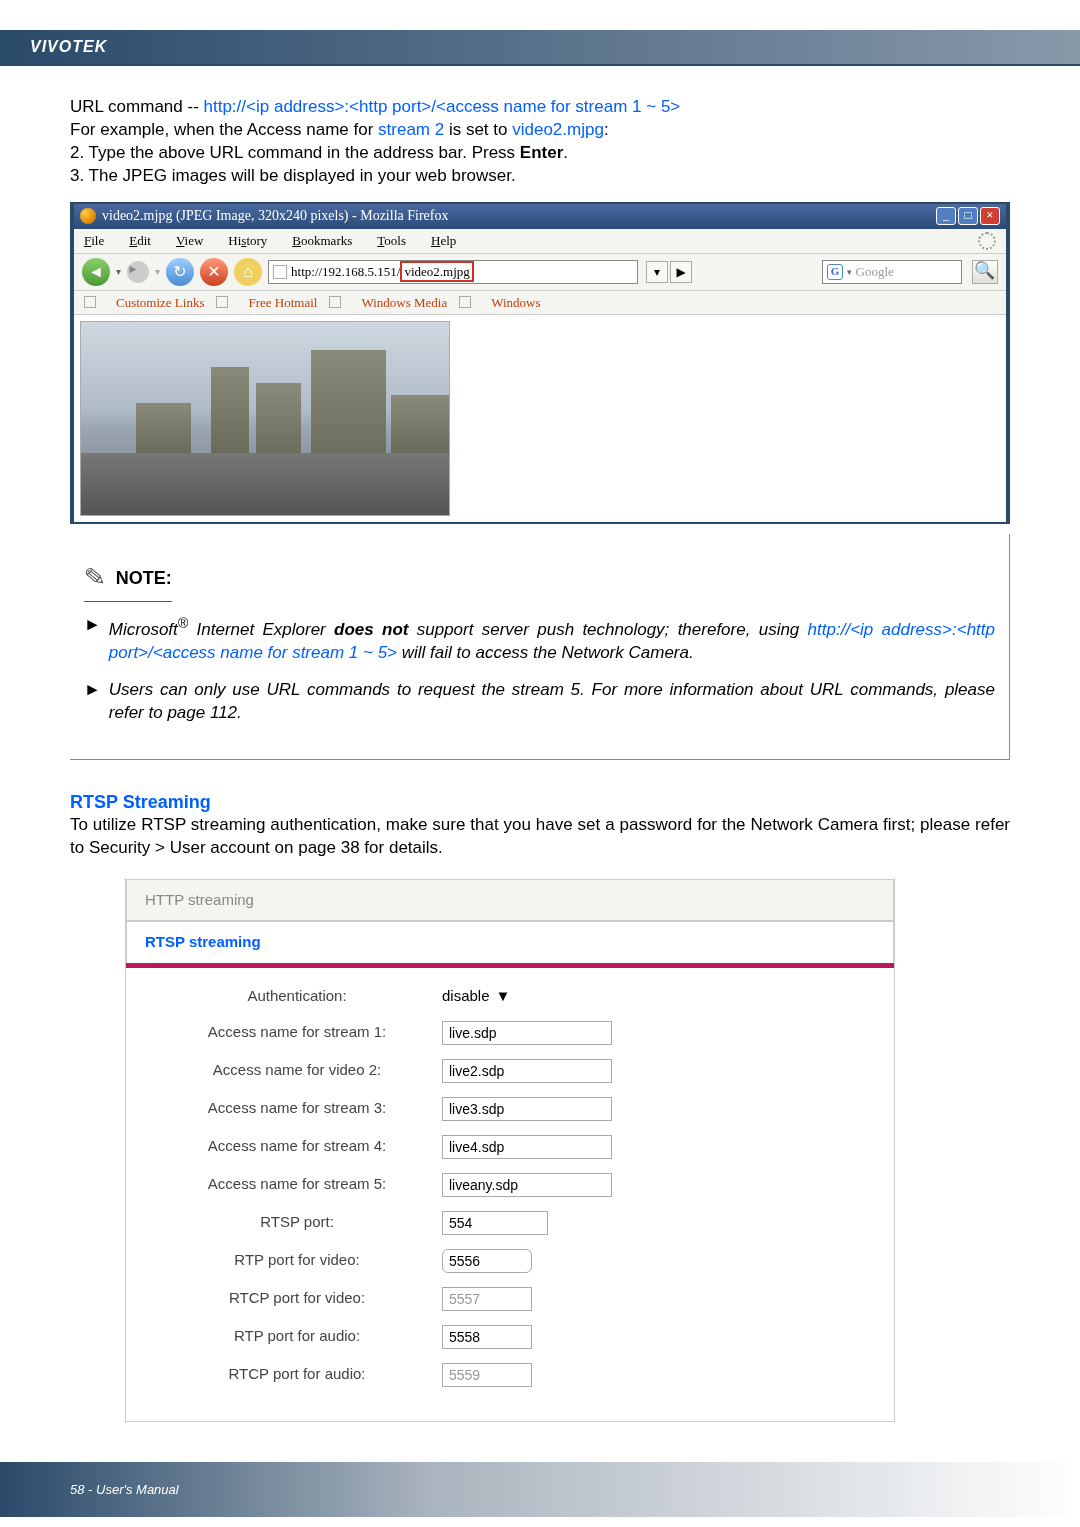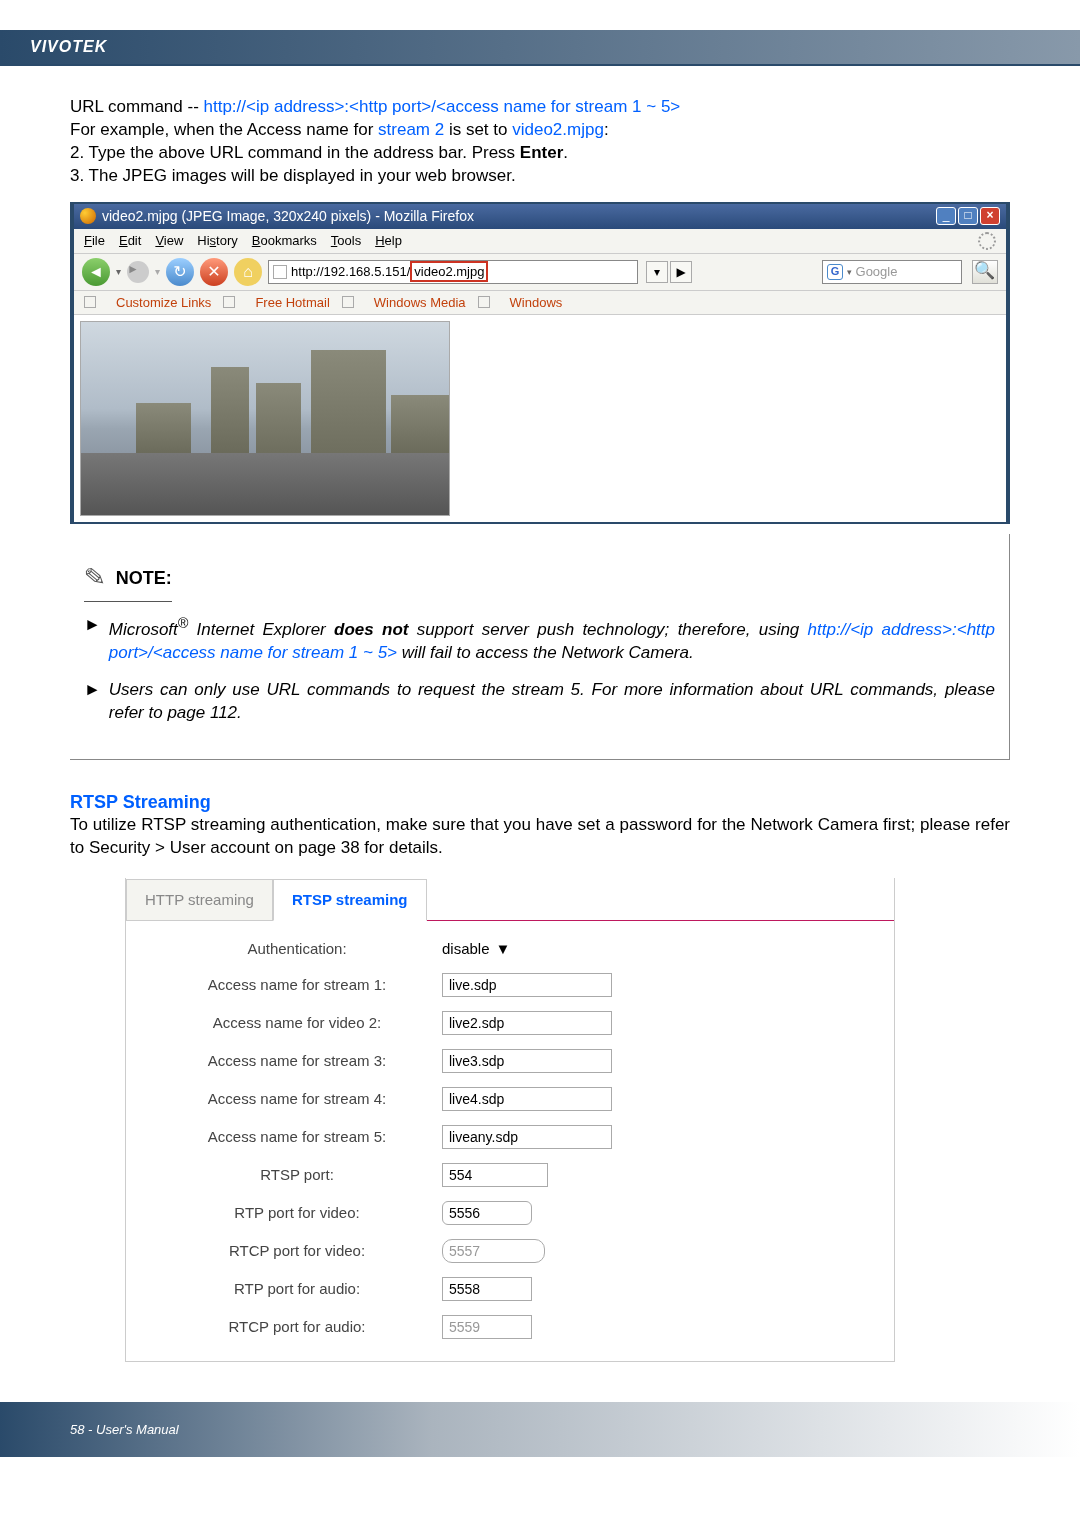--- a/index.html
+++ b/index.html
@@ -35,20 +35,21 @@
     line-height: 1.35;
   }
   .blue { color: #0060ff; }
   .justify { text-align: justify; }
   .bold { font-weight: bold; }
   .screenshot-box {
     border: 2px solid #2a4a6a;
     border-left-width: 4px;
     border-right-width: 4px;
     margin-top: 14px;
+    font-family: Liberation Serif, serif;
   }
   .window-titlebar {
     background: linear-gradient(to bottom, #4a6aa0, #2a4a7a);
     color: #fff;
     display: flex;
     align-items: center;
     justify-content: space-between;
     padding: 3px 6px;
     font-size: 14px;
   }
@@ -64,21 +65,21 @@
     border-radius: 3px;
     text-align: center;
     font-size: 12px;
     line-height: 15px;
     background: #5080c0;
   }
   .win-btn.close { background: #d04030; color:#fff; font-weight:bold; }
   .menu-bar {
     background: #f4f4f0;
     display: flex;
-    gap: 14px;
+    gap: 25px;
     padding: 3px 10px;
     font-size: 13px;
     border-bottom: 1px solid #ccc;
   }
   .menu-item { cursor: default; }
   .menu-item .u { text-decoration: underline; }
   .throbber {
     margin-left: auto;
     width: 18px; height: 18px;
     border: 2px dotted #999;
@@ -233,22 +234,23 @@
   }
   .rtsp-panel {
     margin-top: 18px;
     margin-left: 55px;
     width: 770px;
     border: 1px solid #ccc;
     border-top: none;
   }
   .rtsp-tabs {
     display: flex;
-    border-bottom: 1px solid #be185d;
+    border-bottom: 6px solid #be185d;
     padding-left: 0;
+    flex-direction: column;
   }
   .rtsp-tab {
     padding: 10px 18px;
     font-size: 15px;
     color: #888;
     background: #f4f4f0;
     border: 1px solid #ccc;
     position: relative;
     top: 1px;
   }
@@ -447,27 +449,27 @@
         <div class="form-row">
           <span class="lbl">RTSP port:</span>
           <input type="text" style="width: 106px;" value="554">
         </div>
         <div class="form-row">
           <span class="lbl">RTP port for video:</span>
           <input type="text" style="width: 90px; border-radius: 6px;" value="5556">
         </div>
         <div class="form-row">
           <span class="lbl">RTCP port for video:</span>
-          <input type="text" disabled="" style="width: 103px; border-radius: 10px;" value="5557">
+          <input type="text" disabled="" style="width: 90px;" value="5557">
         </div>
         <div class="form-row">
           <span class="lbl">RTP port for audio:</span>
           <input type="text" style="width: 90px;" value="5558">
         </div>
-        <div class="form-row" style="margin-bottom:0">
+        <div class="form-row" style="margin-bottom:12px">
           <span class="lbl">RTCP port for audio:</span>
           <input type="text" disabled="" style="width: 90px;" value="5559">
         </div>
       </div>
     </div>
   </div>
 
   <div class="footer-band">
     <span>58 - User's Manual</span>
   </div>

